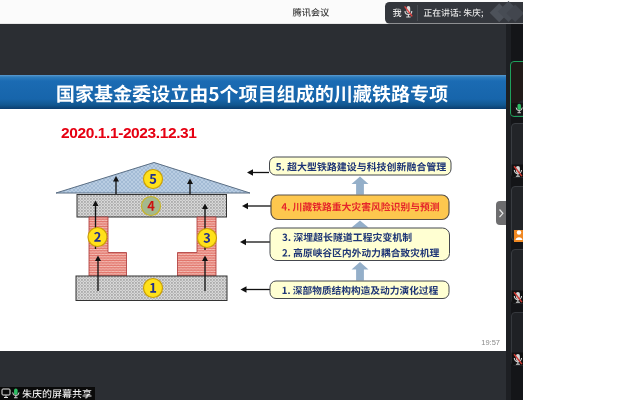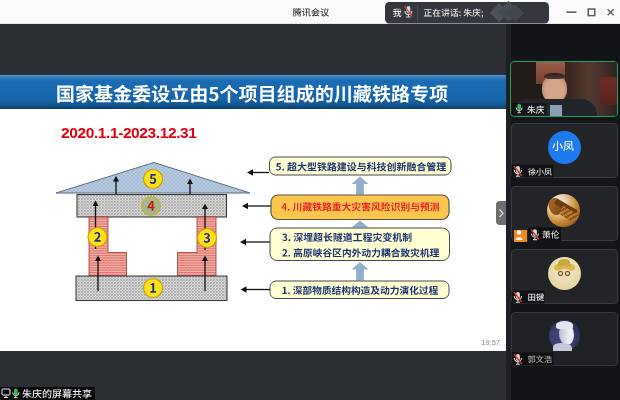--- a/index.html
+++ b/index.html
@@ -1,15 +1,15 @@
 <!DOCTYPE html>
 <html><head><meta charset="utf-8"><style>
 html,body{margin:0;padding:0;}
 body{width:620px;height:400px;overflow:hidden;font-family:"Liberation Sans",sans-serif;}
-#app{position:absolute;top:0;left:0;width:620px;height:400px;background:#84cc16;overflow:hidden;}
+#app{position:absolute;top:0;left:0;width:523px;height:400px;background:#84cc16;overflow:hidden;}
 .abs{position:absolute;}
 </style></head><body>
 <div id="app">
 <div class="abs" style="left:0;top:0;width:620px;height:24px;background:#fbfbfb;border-bottom:1px solid #e8e8e8;box-sizing:border-box;"></div>
 <div class="abs" style="left:0;top:24px;width:506px;height:376px;background:#2b2e33;"></div>
 <div class="abs" style="left:506px;top:24px;width:114px;height:376px;background:#141518;"></div>
 <div class="abs" style="left:506px;top:24px;width:5px;height:376px;background:#1d1f23;"></div>
 <div class="abs" style="left:0;top:75px;width:506px;height:276px;background:#ffffff;"></div>
 <div class="abs" style="left:0;top:75px;width:506px;height:34px;background:linear-gradient(to bottom,#5b9bd0 0,#2e7dbd 2px,#1b6bb3 6px,#1765ab 24px,#11568f 30px,#0b3c6e 34px);"></div>
 <div class="abs" style="left:510px;top:60.5px;width:108px;height:56px;border:1.5px solid #1fa05c;border-radius:4px;box-sizing:border-box;overflow:hidden;background:#201a18;">

